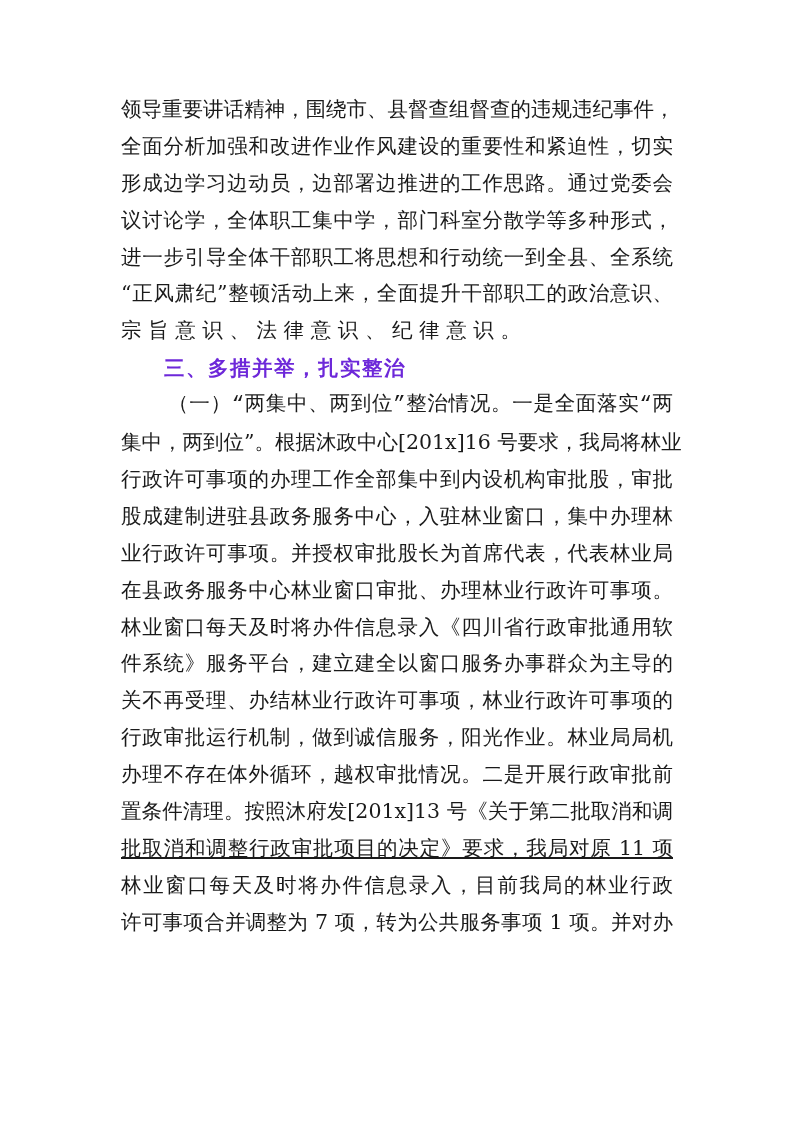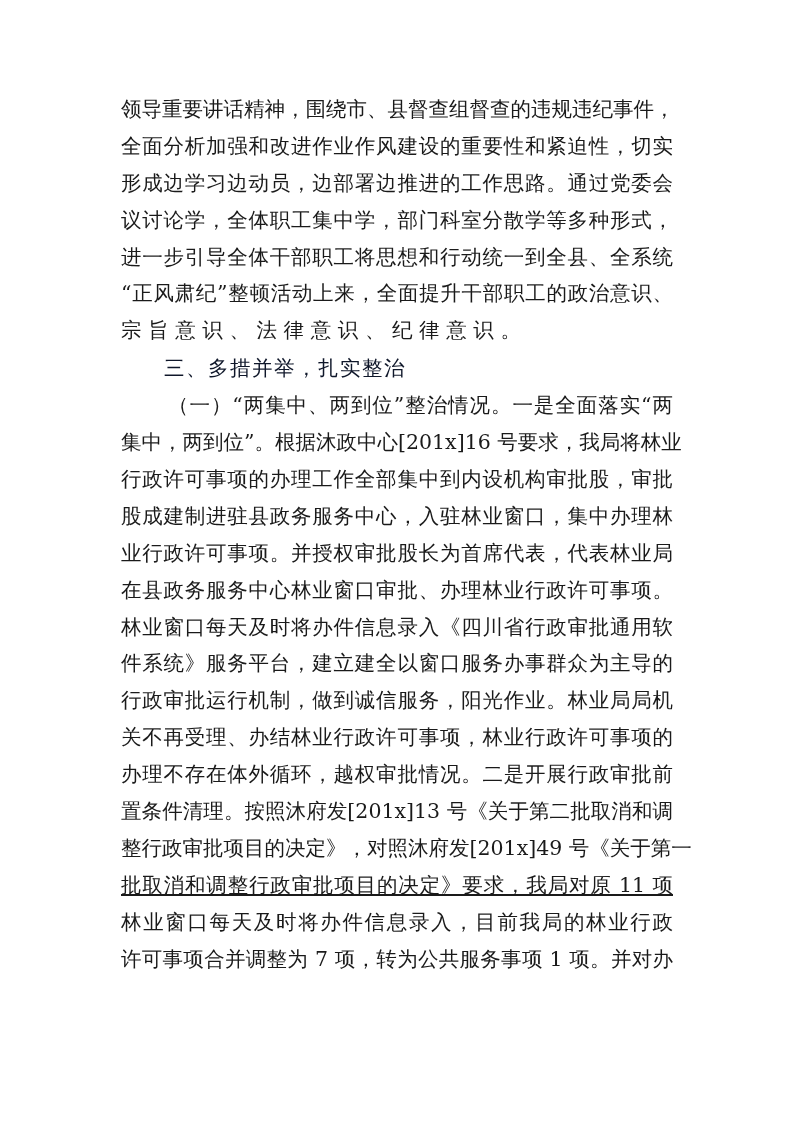--- a/index.html
+++ b/index.html
@@ -32,27 +32,28 @@
   }
   .line.last {
     text-align-last: left;
     letter-spacing: 6.6px;
   }
   .heading {
     height: 38px;
     line-height: 38px;
     padding-left: 43px;
     font-family: "DejaVu Sans", "Liberation Sans", sans-serif;
-    font-weight: normal;
+    font-weight: bold;
     font-size: 20.5px;
     letter-spacing: 1.5px;
-    color: #0f172a;
+    color: #6d28d9;
   }
   .indent {
     padding-left: 47px;
+    font-family: Liberation Mono, monospace;
   }
 </style>
 </head>
 <body>
 
 <div class="page">
 
   <div>
     <div class="line"><span style="white-space: nowrap;">领导重要讲话精神，围绕市、县督查组督查的违规违纪事件，</span></div>
     <div class="line"><span style="white-space: nowrap;">全面分析加强和改进作业作风建设的重要性和紧迫性，切实</span></div>
@@ -67,23 +68,22 @@
 
   <div>
     <div class="line indent"><span style="white-space: nowrap;">（一）“两集中、两到位”整治情况。一是全面落实“两</span></div>
     <div class="line"><span style="white-space: nowrap;">集中，两到位”。根据沐政中心[201x]16 号要求，我局将林业</span></div>
     <div class="line"><span style="white-space: nowrap;">行政许可事项的办理工作全部集中到内设机构审批股，审批</span></div>
     <div class="line"><span style="white-space: nowrap;">股成建制进驻县政务服务中心，入驻林业窗口，集中办理林</span></div>
     <div class="line"><span style="white-space: nowrap;">业行政许可事项。并授权审批股长为首席代表，代表林业局</span></div>
     <div class="line"><span style="white-space: nowrap;">在县政务服务中心林业窗口审批、办理林业行政许可事项。</span></div>
     <div class="line"><span style="white-space: nowrap;">林业窗口每天及时将办件信息录入《四川省行政审批通用软</span></div>
     <div class="line"><span style="white-space: nowrap;">件系统》服务平台，建立建全以窗口服务办事群众为主导的</span></div>
+    <div class="line"><span style="white-space: nowrap;">关不再受理、办结林业行政许可事项，林业行政许可事项的</span></div>
     <div class="line"><span style="white-space: nowrap;">行政审批运行机制，做到诚信服务，阳光作业。林业局局机</span></div>
-    <div class="line"><span style="white-space: nowrap;">关不再受理、办结林业行政许可事项，林业行政许可事项的</span></div>
     <div class="line"><span style="white-space: nowrap;">办理不存在体外循环，越权审批情况。二是开展行政审批前</span></div>
     <div class="line"><span style="white-space: nowrap;">置条件清理。按照沐府发[201x]13 号《关于第二批取消和调</span></div>
-    <div class="line"><span style="white-space: nowrap;">整行政审批项目的决定》，对照沐府发[201x]49 号《关于第一</span></div>
     <div class="line"><span style="white-space: nowrap; text-decoration: underline;">批取消和调整行政审批项目的决定》要求，我局对原 11 项</span></div>
     <div class="line"><span style="white-space: nowrap;">林业窗口每天及时将办件信息录入，目前我局的林业行政</span></div>
     <div class="line"><span style="white-space: nowrap;">许可事项合并调整为 7 项，转为公共服务事项 1 项。并对办</span></div>
   </div>
 
 </div>
 
 </body></html>

